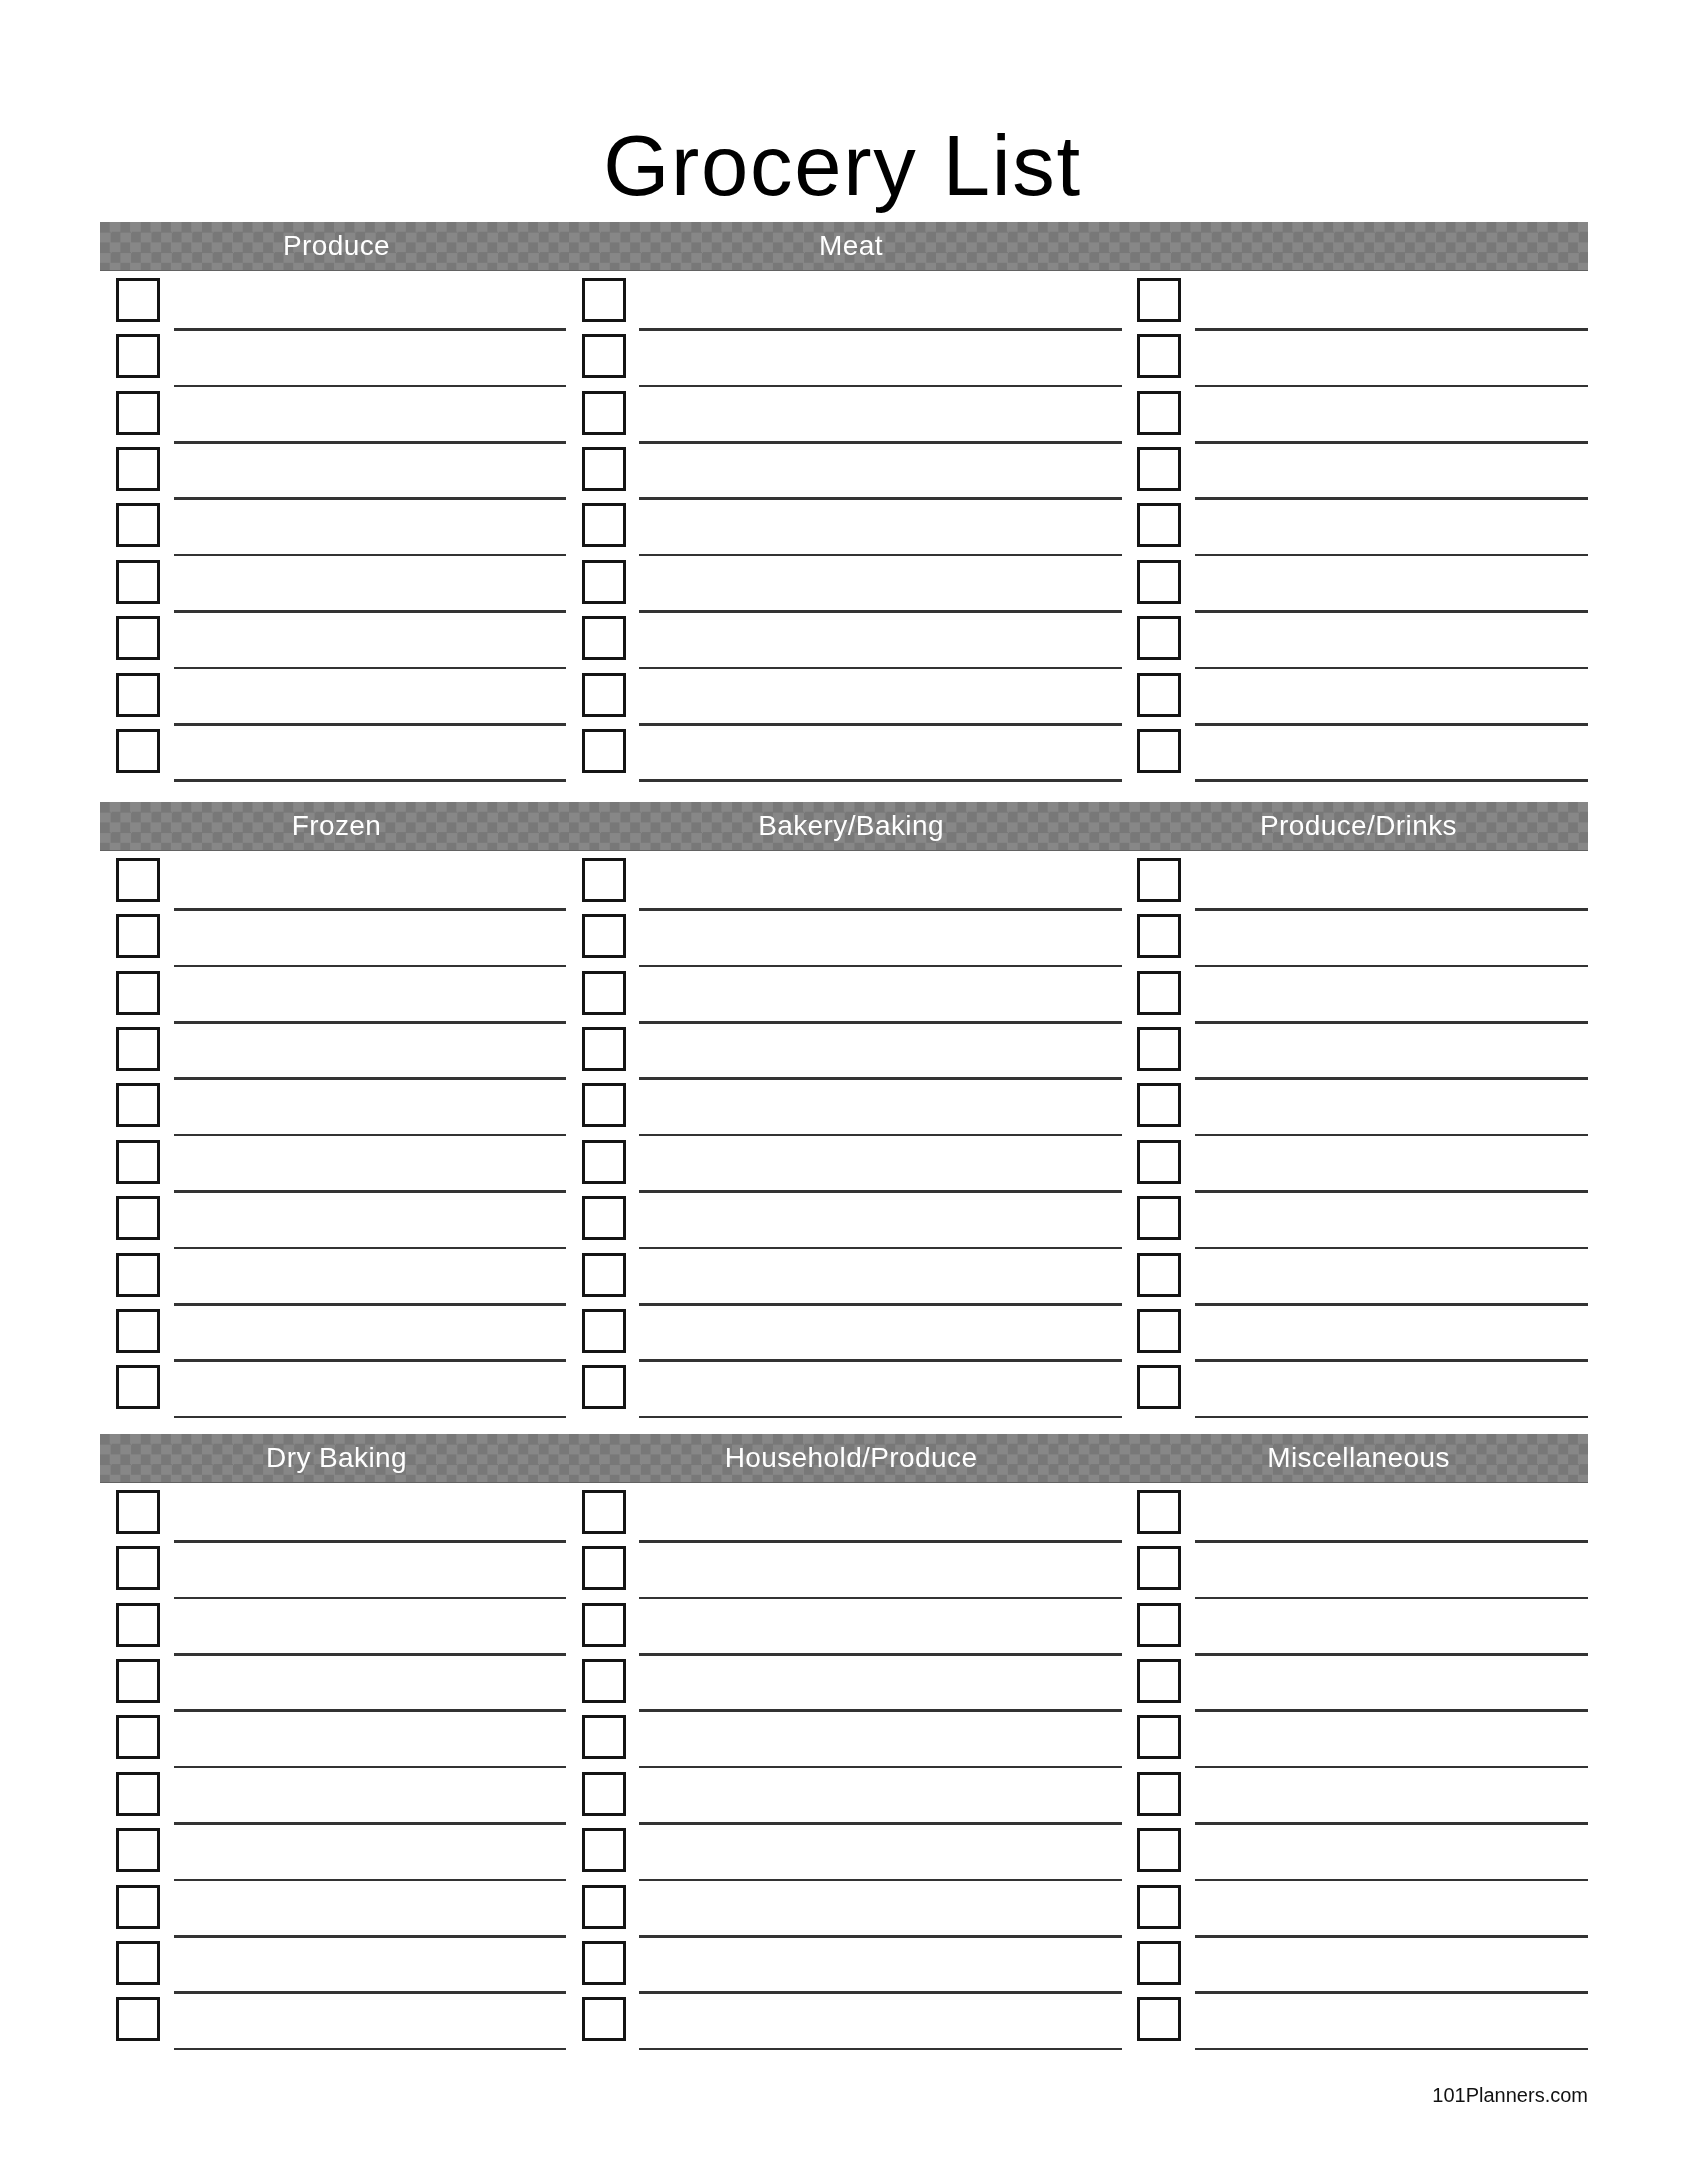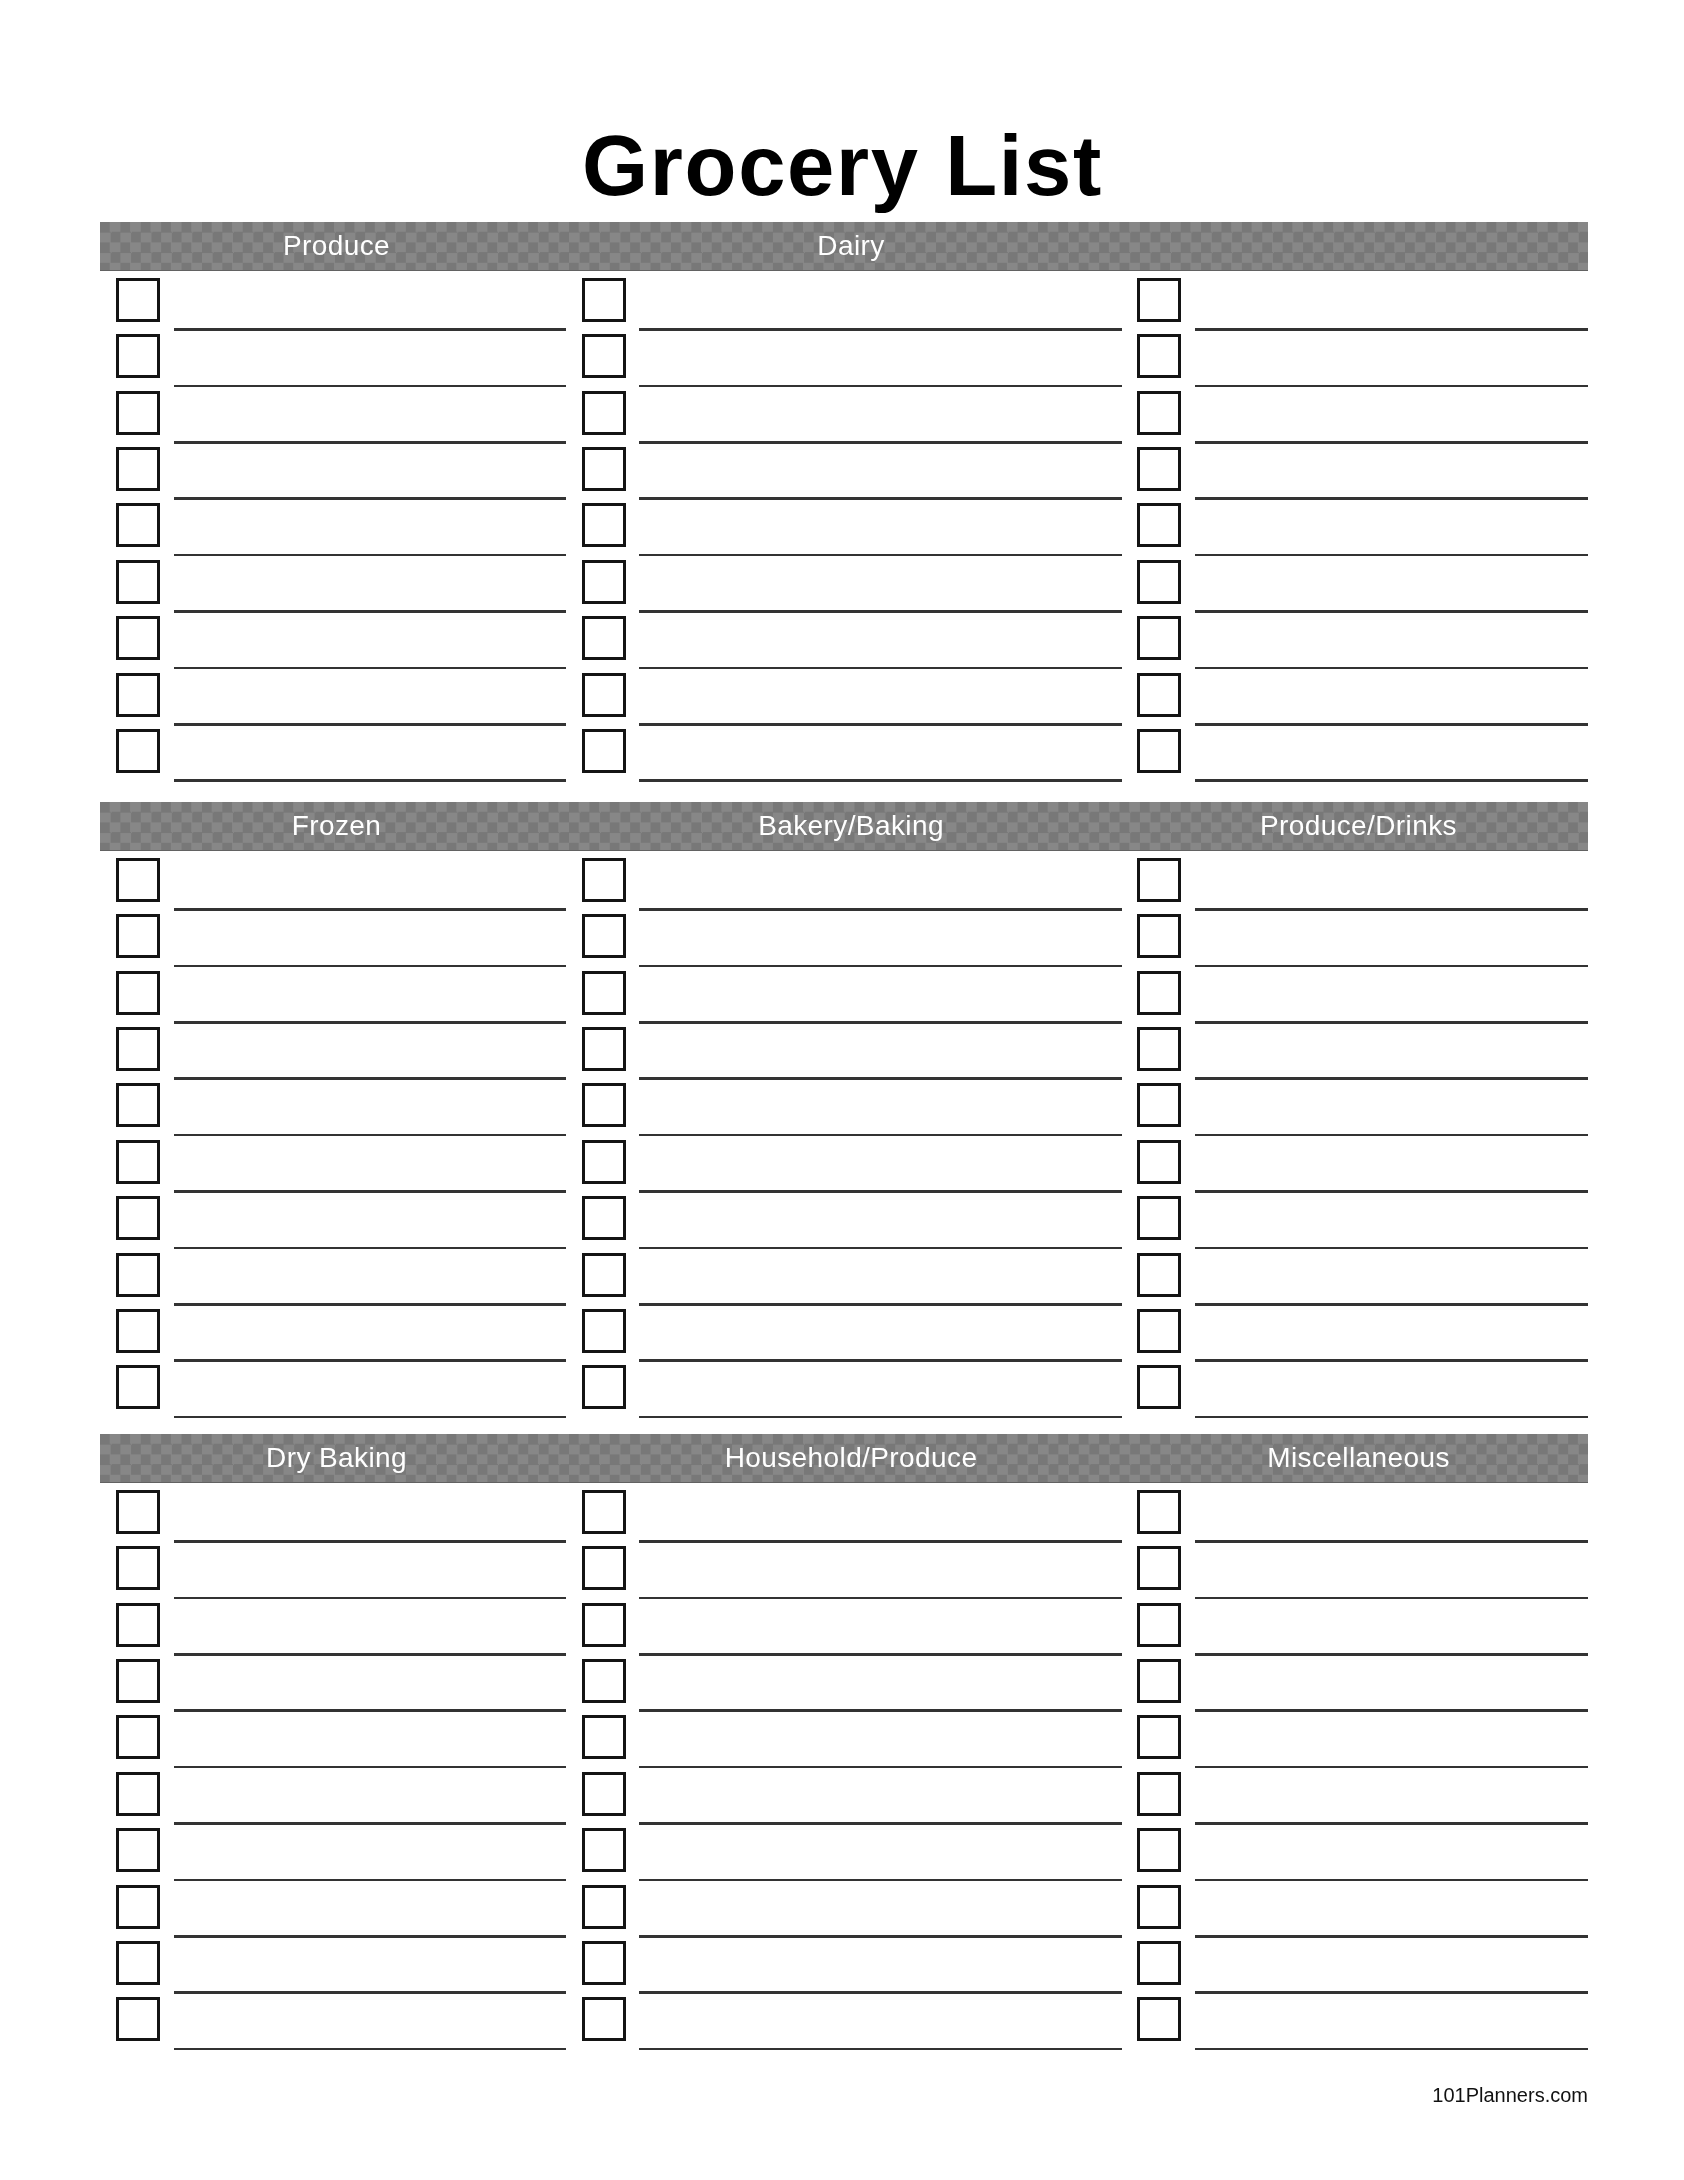--- a/index.html
+++ b/index.html
@@ -15,21 +15,21 @@
 
   
   .title {
     position: absolute;
     top: 119px;
     left: 0;
     width: 100%;
     margin: 0;
     text-align: center;
     font-size: 85px;
-    font-weight: 700;
+    font-weight: 400;
     letter-spacing: 1.7px;
     color: #000000;
     line-height: 1.1;
   }
 
   
   .block {
     position: absolute;
     left: 100px;
     width: 1488px;
@@ -104,21 +104,21 @@
 </head>
 <body>
 
 <div class="page">
 
   <h1 class="title">Grocery List</h1>
 
   <section class="block s1">
     <div class="bar">
       <div class="bar-cell">Produce</div>
-      <div class="bar-cell">Dairy</div>
+      <div class="bar-cell">Meat</div>
     </div>
     <div class="rows">
         <div class="col c1">
           <div class="row">
             <span class="checkbox"></span>
             <span class="write-line"></span>
           </div>
           <div class="row">
             <span class="checkbox"></span>
             <span class="write-line"></span>

